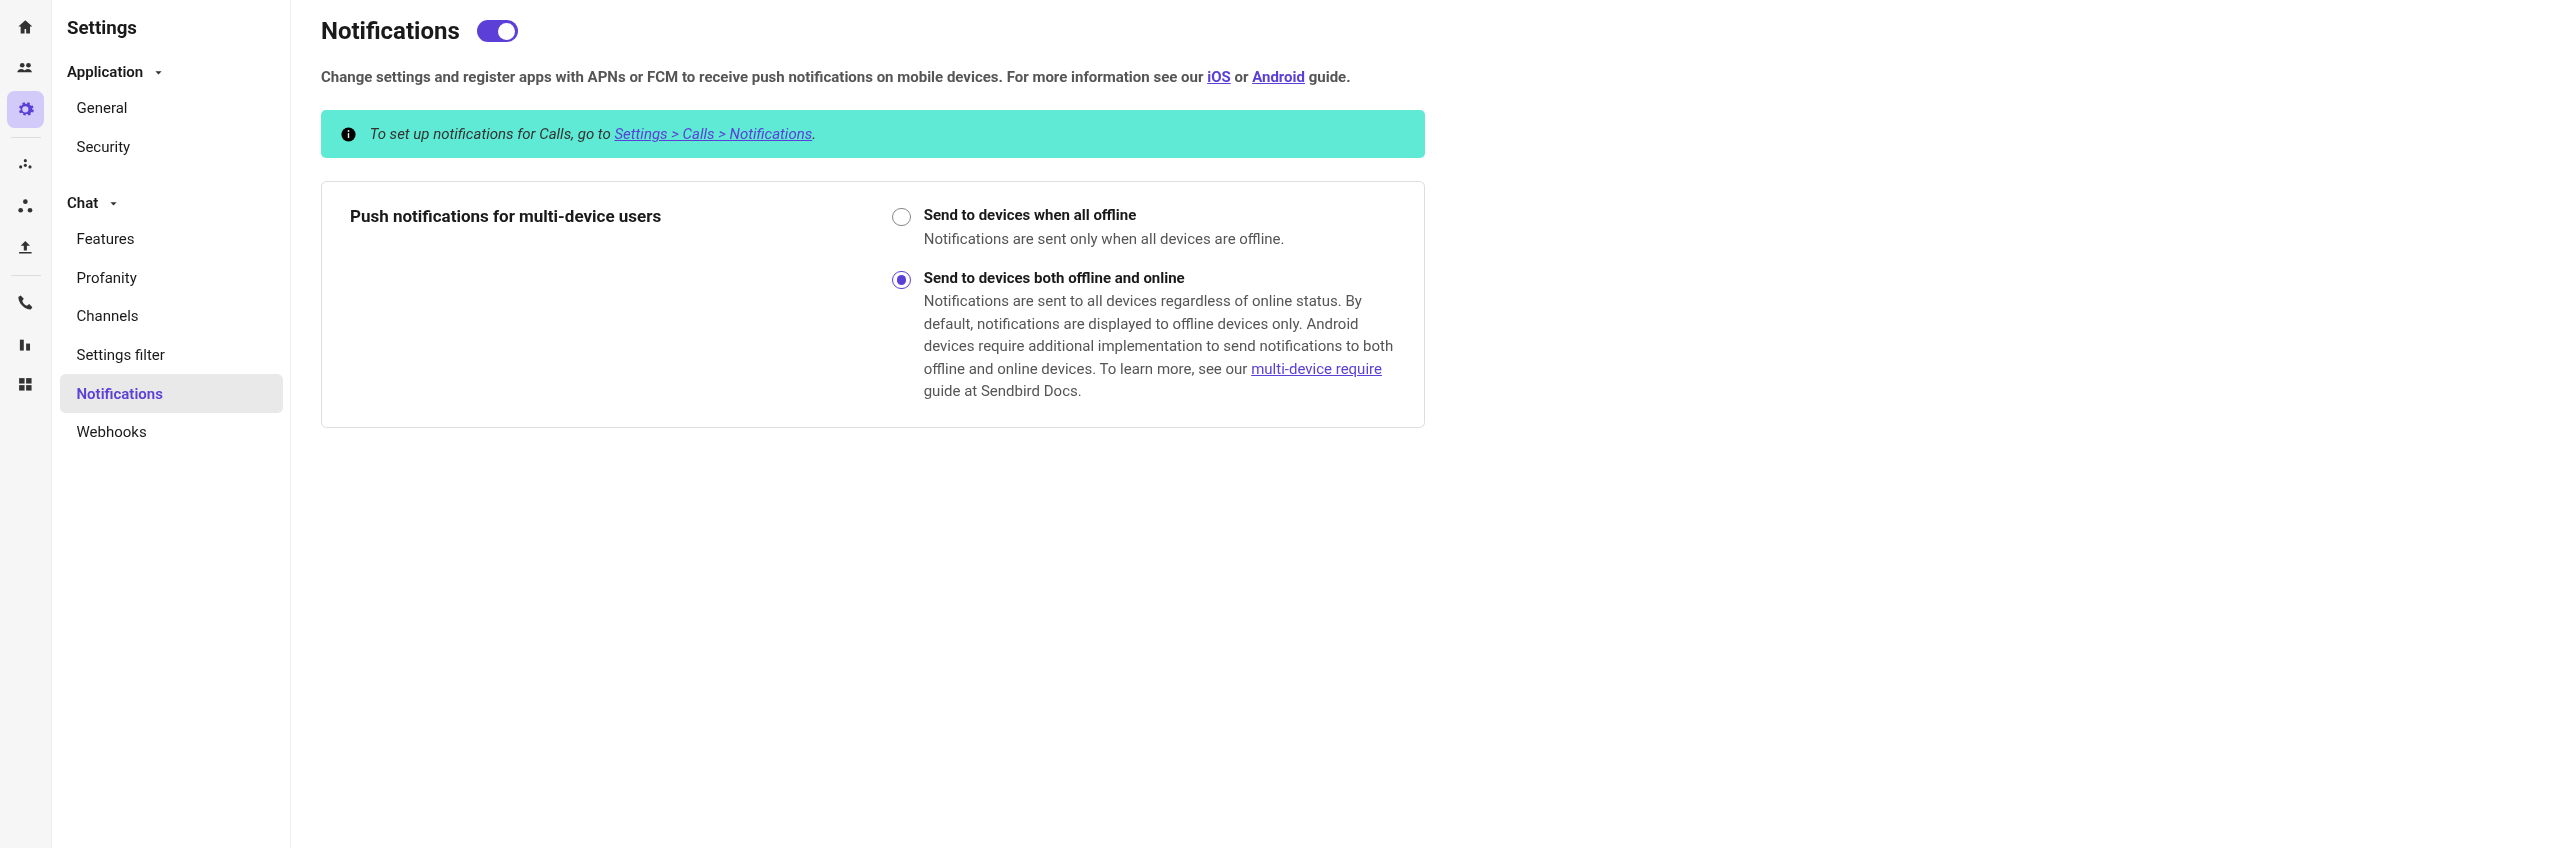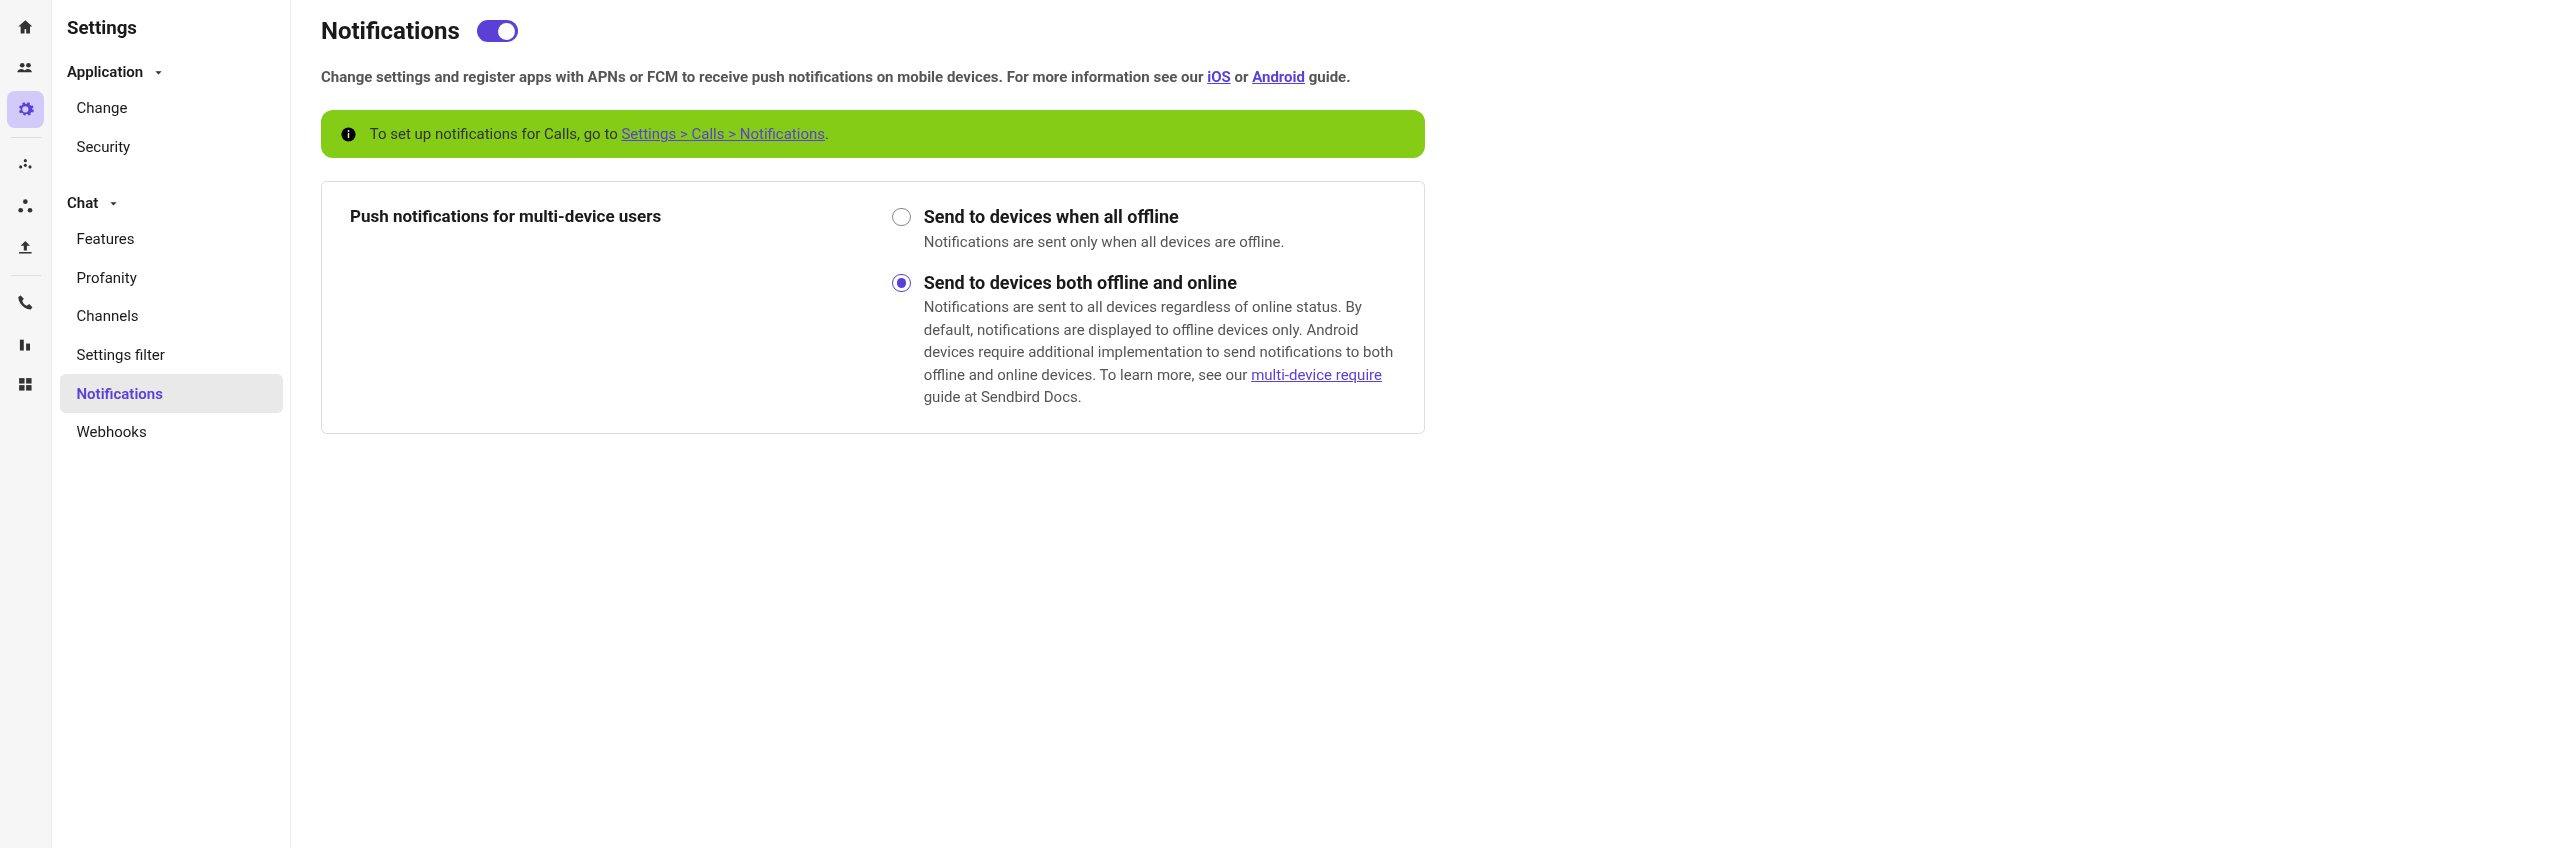--- a/index.html
+++ b/index.html
@@ -23,32 +23,32 @@
 
 
 .main { flex: 1; padding: 17px 30px; overflow-y: auto; }
 .page-head { display: flex; align-items: center; gap: 17px; margin-bottom: 20.6px; }
 .page-head h2 { font-size: 24px; font-weight: 700; }
 .toggle { width: 41px; height: 22.4px; background: #5b3fd6; border-radius: 11.2px; position: relative; cursor: pointer; }
 .toggle-knob { position: absolute; right: 2.8px; top: 2.8px; width: 17px; height: 17px; background: #fff; border-radius: 50%; }
 .intro { font-size: 15px; color: #555; line-height: 1.5; margin-bottom: 22.4px; font-weight: bold; }
 .intro a, .main a { color: #5b3fd6; text-decoration: underline; }
 
-.info-banner { background: #84cc16; border-radius: 12px; padding: 15px 18.7px; display: flex; align-items: center; gap: 13px; font-size: 15px; color: #333; margin-bottom: 22.4px; }
+.info-banner { background: #5eead4; border-radius: 5px; padding: 15px 18.7px; display: flex; align-items: center; gap: 13px; font-size: 15px; color: #333; margin-bottom: 22.4px; font-style: italic; }
 .info-banner svg { width: 17px; height: 17px; flex-shrink: 0; }
 
 .card { border: 0.9px solid #ddd; border-radius: 5.6px; padding: 24px 28px; display: flex; gap: 37px; justify-content: flex-end; }
 .card-title { font-size: 17px; font-weight: 700; flex: 0 0 505px; }
 .options { flex: 1; display: flex; flex-direction: column; gap: 18.7px; }
 .option { display: flex; gap: 13px; }
 .radio { width: 18.7px; height: 18.7px; border: 1.9px solid #888; border-radius: 50%; flex-shrink: 0; margin-top: 1.9px; display: flex; align-items: center; justify-content: center; cursor: pointer; }
 .radio.selected { border-color: #5b3fd6; }
 .radio.selected::after { content: ""; width: 9.3px; height: 9.3px; background: #5b3fd6; border-radius: 50%; }
 .option-body { flex: 1; }
-.option-body .label { font-size: 18px; font-weight: 700; margin-bottom: 3.7px; }
+.option-body .label { font-size: 15px; font-weight: 700; margin-bottom: 3.7px; }
 .option-body .desc { font-size: 15px; color: #555; line-height: 1.5; }
 </style>
 </head>
 <body>
 
 <div class="rail">
   <div class="rail-item">
       <svg viewBox="0 0 24 24">
         <path d="M12 3l9 8h-3v9h-5v-6h-2v6H6v-9H3z"></path>
       </svg>
@@ -110,21 +110,21 @@
 
 <div class="sidebar">
   <h1>Settings</h1>
 
   <div class="section-header">
     <span>Application</span>
     <svg viewBox="0 0 24 24">
         <path d="M7 10l5 5 5-5z"></path>
       </svg>
   </div>
-  <div class="sidebar-item">Change</div>
+  <div class="sidebar-item">General</div>
   <div class="sidebar-item">Security</div>
 
   <div class="section-header" style="margin-top:21px">
     <span>Chat</span>
     <svg viewBox="0 0 24 24">
         <path d="M7 10l5 5 5-5z"></path>
       </svg>
   </div>
   <div class="sidebar-item">Features</div>
   <div class="sidebar-item">Profanity</div>

